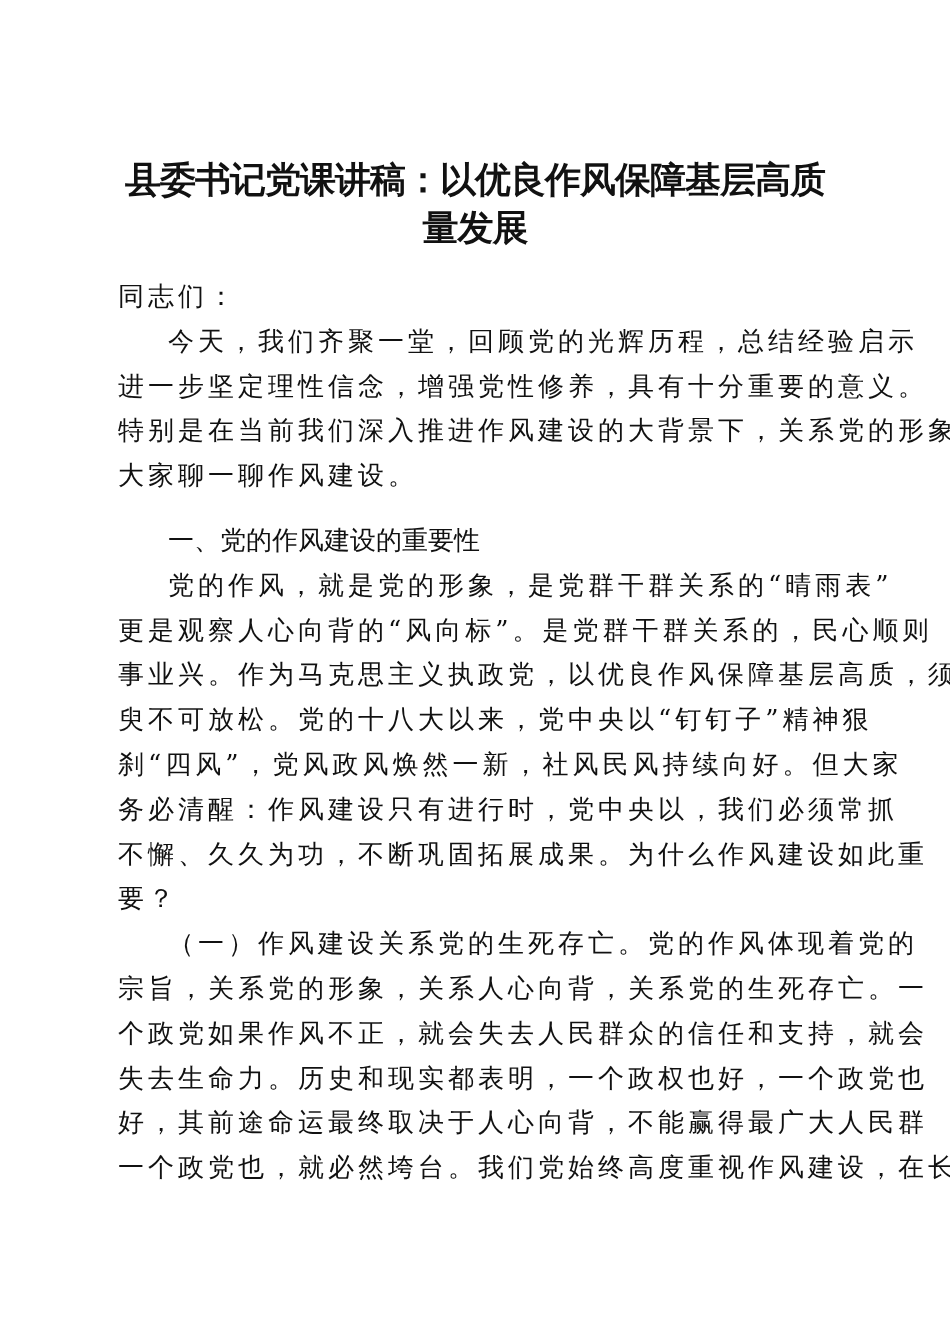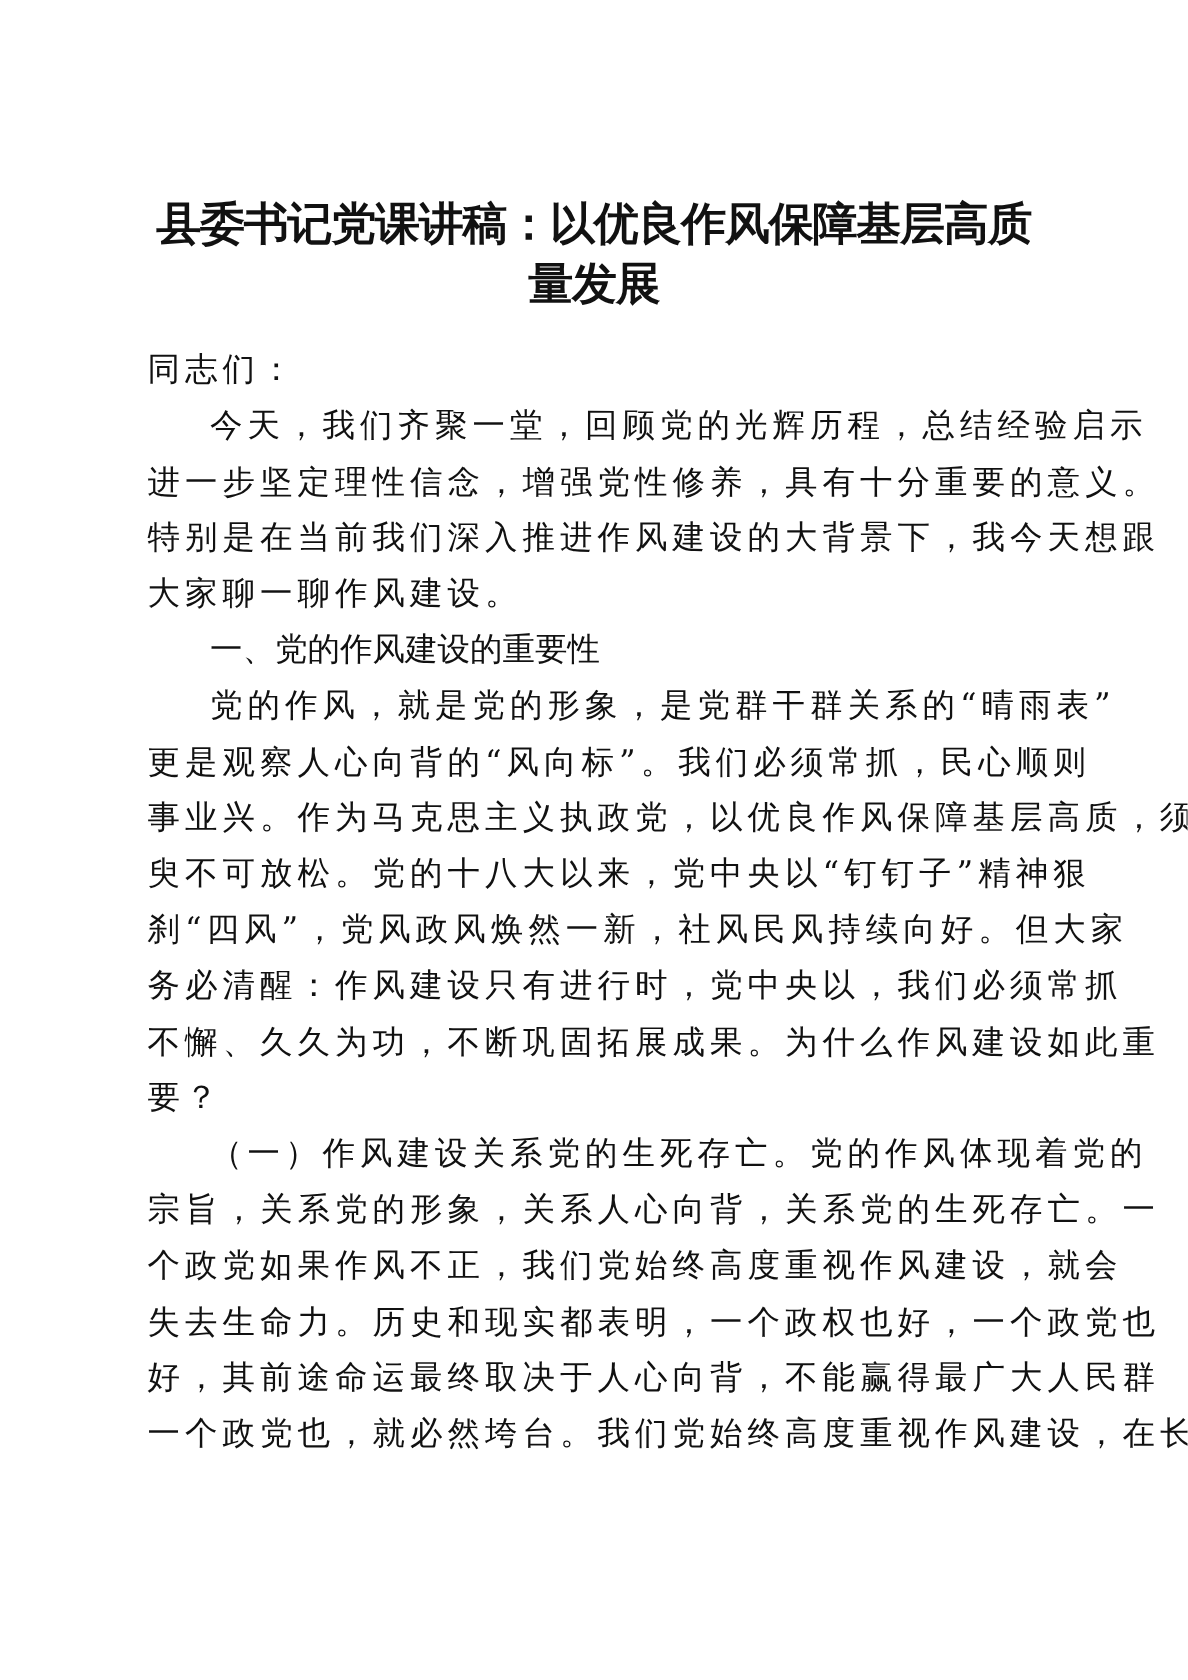--- a/index.html
+++ b/index.html
@@ -7,51 +7,51 @@
          font-family: "DejaVu Serif", "Liberation Serif", serif; color: #111; }
   .page { position: absolute; left: 0; top: 18px; width: 950px; height: 1344px; }
   .title { position: absolute; left: 100px; width: 750px; text-align: center;
            font-weight: bold; font-size: 36px; line-height: 48px; top: 137px;
            font-family: "DejaVu Serif", "Liberation Serif", serif; letter-spacing: -1px; }
   .title .line { display: block; }
   .body { position: absolute; left: 118px; width: 710px; top: 256px; }
   .ln { display: block; height: 44.8px; line-height: 44.8px; font-size: 26px;
         white-space: nowrap; letter-spacing: 4px; text-align: justify; }
   .indent { padding-left: 50px; }
-  .heading { font-family: "DejaVu Sans", "Liberation Sans", sans-serif; font-weight: normal; letter-spacing: 0; }
+  .heading { font-family: "DejaVu Sans", "Liberation Sans", sans-serif; font-weight: normal; letter-spacing: 0; margin-top: 20px; }
   .bold { font-weight: normal; }
 </style>
 </head>
 <body>
 
 <div class="page">
   <div class="title">
     <span class="line">县委书记党课讲稿：以优良作风保障基层高质</span>
     <span class="line">量发展</span>
   </div>
 
   <div class="body">
     <span class="ln">同志们：</span>
 
     <span class="ln indent">今天，我们齐聚一堂，回顾党的光辉历程，总结经验启示</span>
     <span class="ln">进一步坚定理性信念，增强党性修养，具有十分重要的意义。</span>
-    <span class="ln">特别是在当前我们深入推进作风建设的大背景下，我今天想跟</span>
+    <span class="ln">特别是在当前我们深入推进作风建设的大背景下，关系党的形象</span>
     <span class="ln">大家聊一聊作风建设。</span>
 
     <span class="ln indent heading">一、党的作风建设的重要性</span>
 
     <span class="ln indent">党的作风，就是党的形象，是党群干群关系的“晴雨表”</span>
-    <span class="ln">更是观察人心向背的“风向标”。我们必须常抓，民心顺则</span>
+    <span class="ln">更是观察人心向背的“风向标”。是党群干群关系的，民心顺则</span>
     <span class="ln">事业兴。作为马克思主义执政党，以优良作风保障基层高质，须</span>
     <span class="ln">臾不可放松。党的十八大以来，党中央以“钉钉子”精神狠</span>
     <span class="ln">刹“四风”，党风政风焕然一新，社风民风持续向好。但大家</span>
     <span class="ln">务必清醒：作风建设只有进行时，党中央以，我们必须常抓</span>
     <span class="ln">不懈、久久为功，不断巩固拓展成果。为什么作风建设如此重</span>
     <span class="ln">要？</span>
 
     <span class="ln indent"><span class="bold">（一）作风建设关系党的生死存亡。</span><span>党的作风体现着党的</span></span>
     <span class="ln">宗旨，关系党的形象，关系人心向背，关系党的生死存亡。一</span>
-    <span class="ln">个政党如果作风不正，我们党始终高度重视作风建设，就会</span>
+    <span class="ln">个政党如果作风不正，就会失去人民群众的信任和支持，就会</span>
     <span class="ln">失去生命力。历史和现实都表明，一个政权也好，一个政党也</span>
     <span class="ln">好，其前途命运最终取决于人心向背，不能赢得最广大人民群</span>
     <span class="ln">一个政党也，就必然垮台。我们党始终高度重视作风建设，在长</span>
   </div>
 </div>
 
 </body></html>

